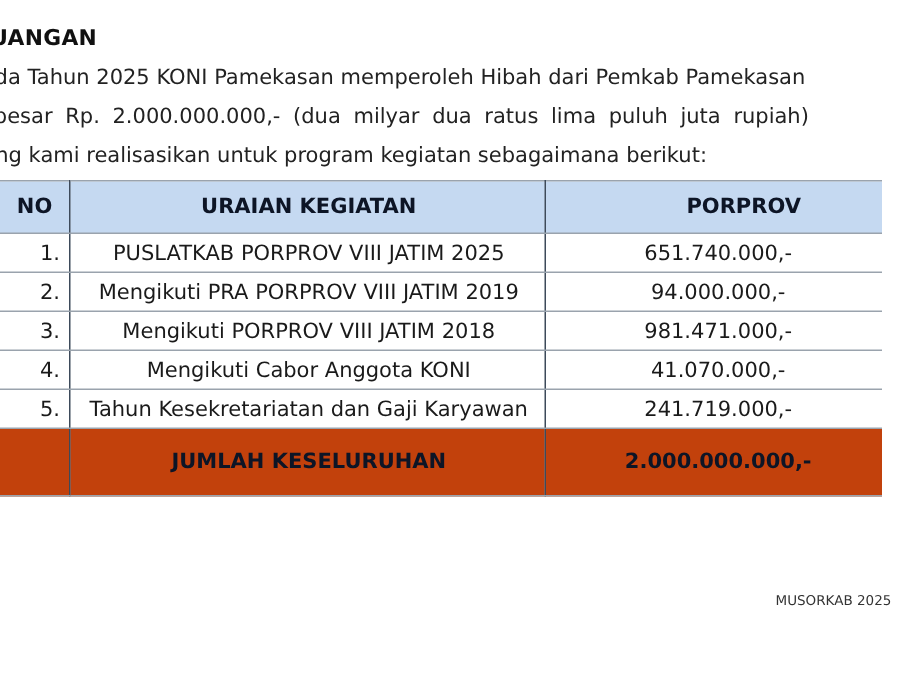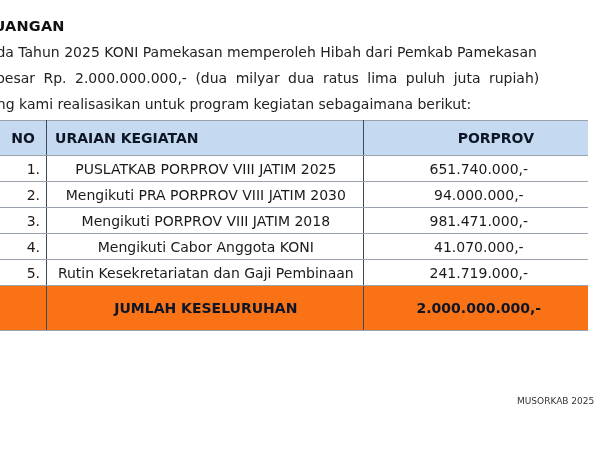--- a/index.html
+++ b/index.html
@@ -22,26 +22,26 @@
     font-size: 14px;
   }
   table.data td, table.data th {
     height: 25px; padding: 0 6px; border-top: 1.5px solid #9aa3ad; border-bottom: 1.5px solid #9aa3ad;
   }
   table.data th {
     background: #c5d9f1; font-weight: bold; color: #0d1526; height: 34px;
   }
   .c-no { width: 38px; text-align: right; border-right: 1.5px solid #3d4a5a; }
   .c-desc { width: 372px; text-align: center; border-right: 1.5px solid #3d4a5a; padding-left: 8px !important; }
-  th.c-desc { text-align: left; }
+  th.c-desc { text-align: center; }
   .c-amt { width: 220px; text-align: center; padding-right: 0 !important; }
   th.c-amt { text-align: center; padding-right: 0 !important; padding-left: 40px !important; }
   th.c-no { text-align: center; padding-left: 18px !important; }
   tr.total td {
-    background: #f97316; font-weight: bold; color: #0d1526; height: 44px; border-bottom: 1.5px solid #9aa3ad;
+    background: #c2410c; font-weight: bold; color: #0d1526; height: 44px; border-bottom: 1.5px solid #9aa3ad;
   }
   tr.total .c-desc { text-align: center; }
   .footer-tag {
     position: absolute; left: 517px; top: 396px; font-size: 9px; color: #333; white-space: nowrap;
   }
 </style>
 </head>
 <body>
 
 <div>
@@ -59,36 +59,36 @@
       </tr>
     </thead>
     <tbody>
       <tr>
         <td class="c-no">1.</td>
         <td class="c-desc">PUSLATKAB PORPROV VIII JATIM 2025</td>
         <td class="c-amt">651.740.000,-</td>
       </tr>
       <tr>
         <td class="c-no">2.</td>
-        <td class="c-desc">Mengikuti PRA PORPROV VIII JATIM 2030</td>
+        <td class="c-desc">Mengikuti PRA PORPROV VIII JATIM 2019</td>
         <td class="c-amt">94.000.000,-</td>
       </tr>
       <tr>
         <td class="c-no">3.</td>
         <td class="c-desc">Mengikuti PORPROV VIII JATIM 2018</td>
         <td class="c-amt">981.471.000,-</td>
       </tr>
       <tr>
         <td class="c-no">4.</td>
         <td class="c-desc">Mengikuti Cabor Anggota KONI</td>
         <td class="c-amt">41.070.000,-</td>
       </tr>
       <tr>
         <td class="c-no">5.</td>
-        <td class="c-desc">Rutin Kesekretariatan dan Gaji Pembinaan</td>
+        <td class="c-desc">Tahun Kesekretariatan dan Gaji Karyawan</td>
         <td class="c-amt">241.719.000,-</td>
       </tr>
       <tr class="total">
         <td class="c-no"></td>
         <td class="c-desc">JUMLAH KESELURUHAN</td>
         <td class="c-amt">2.000.000.000,-</td>
       </tr>
     </tbody>
   </table>
 

